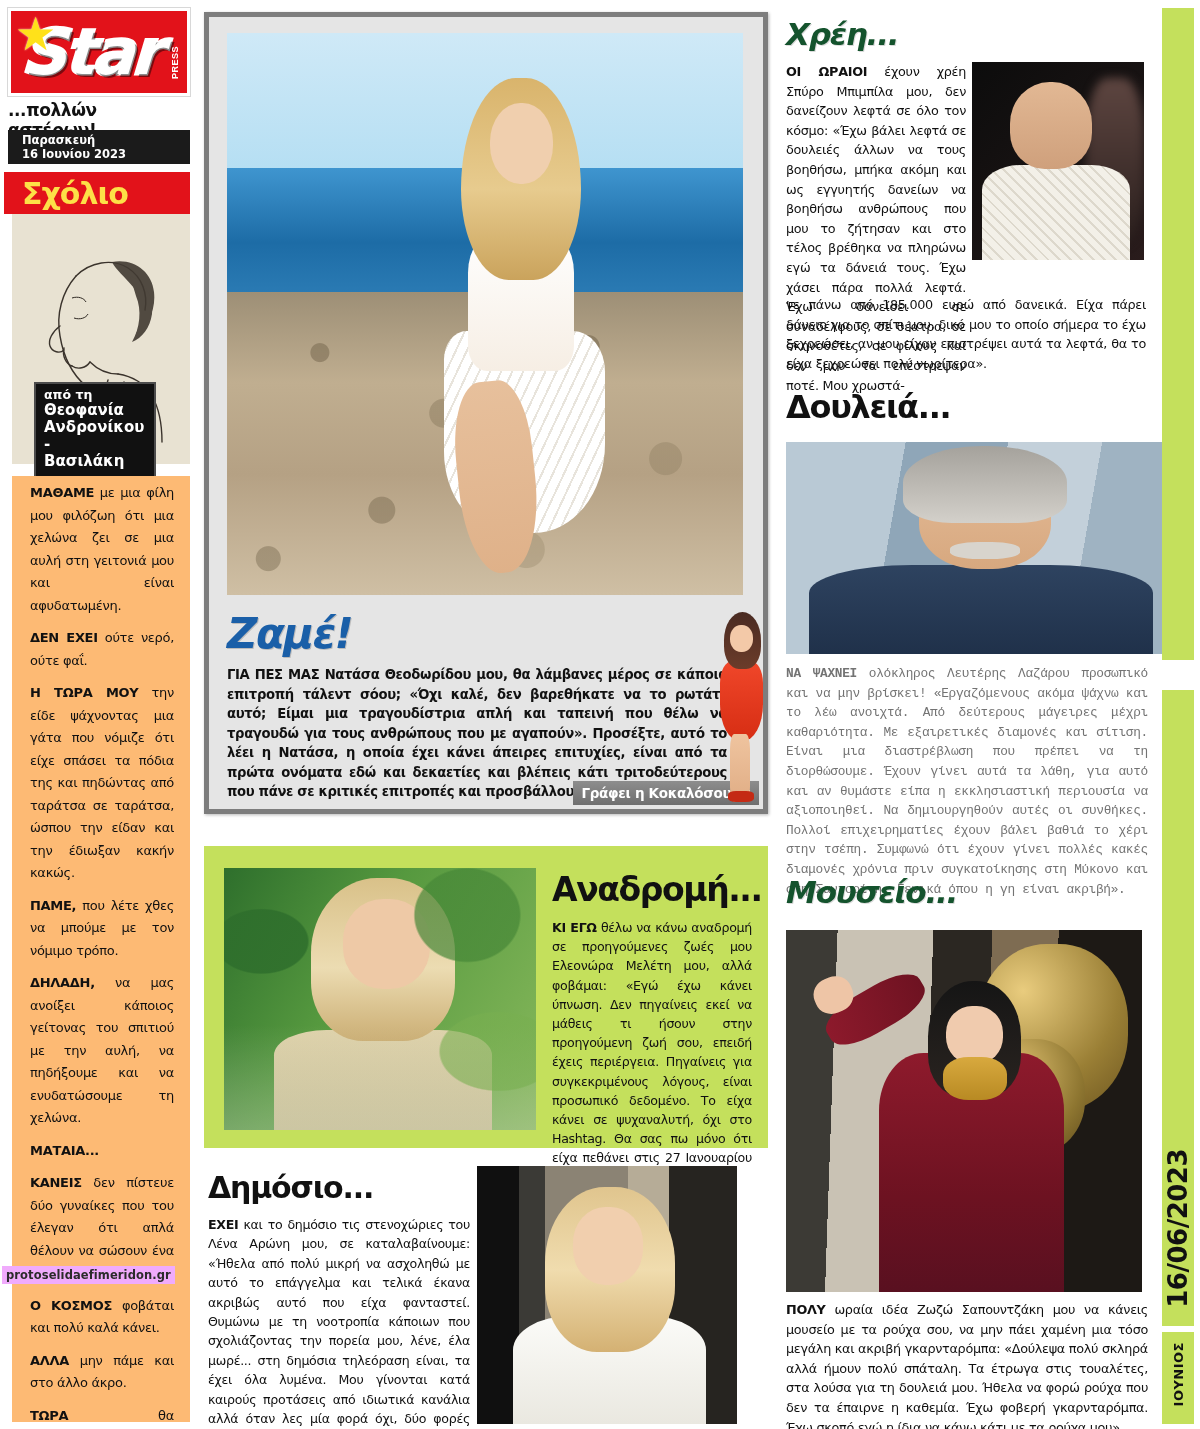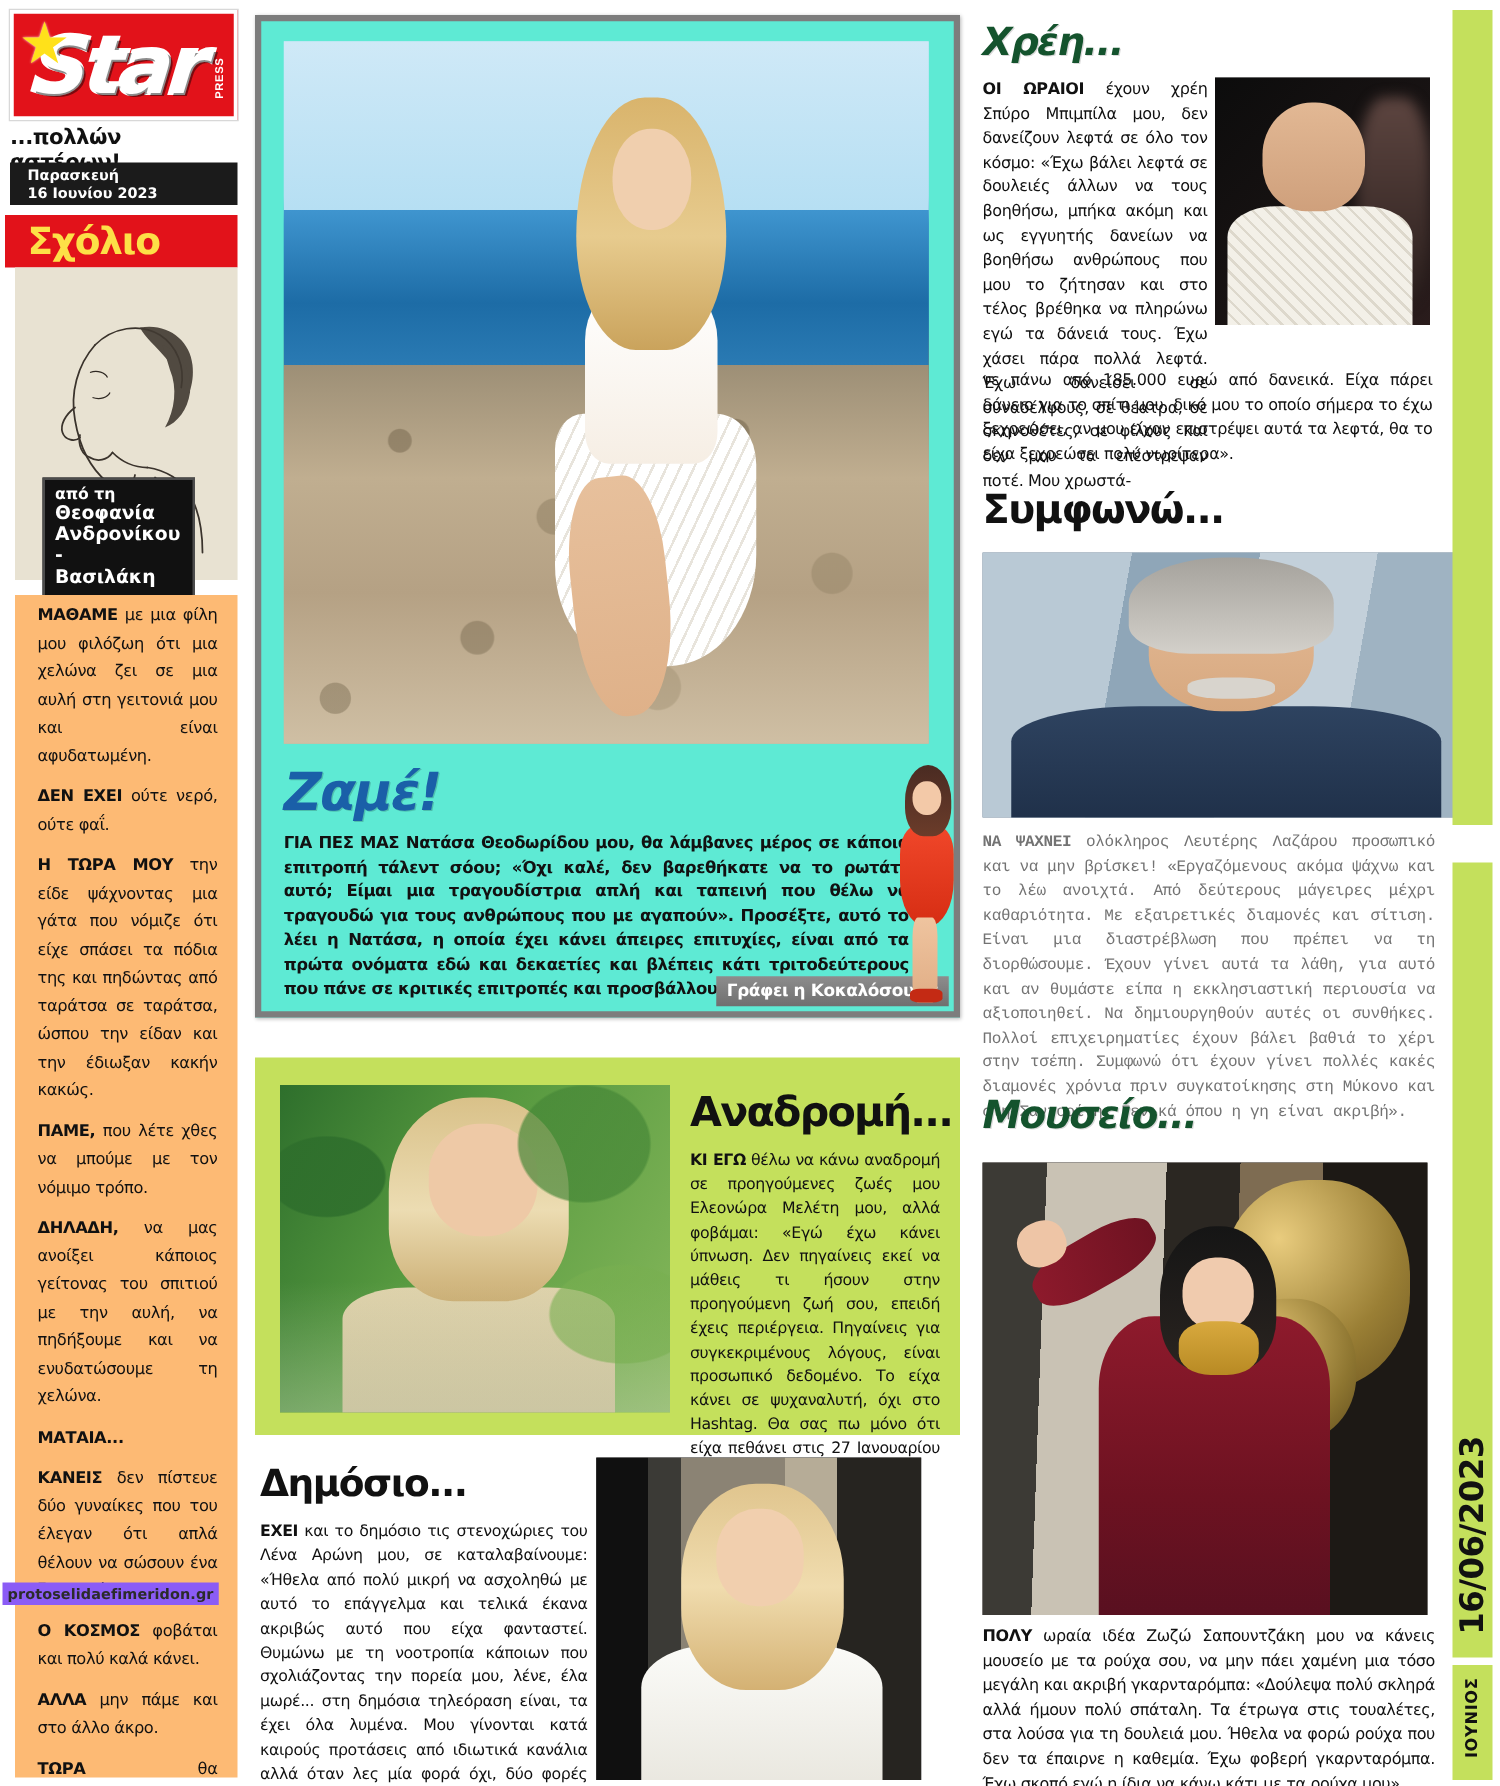--- a/index.html
+++ b/index.html
@@ -101,33 +101,33 @@
   .sidebar-text p {
     font-family: "DejaVu Sans", sans-serif;
     font-size: 13px; line-height: 22.5px; color: #111;
     margin-bottom: 10px;
     text-align: justify;
     letter-spacing: -.3px;
   }
   .sidebar-text p b { font-weight: 900; }
   .watermark {
     position: absolute; left: 2px; top: 1266px;
-    background: #8b5cf6;
+    background: #f0abfc;
     color: #2b2b2b; font-size: 11.5px; font-weight: 700;
     font-family: "DejaVu Sans", sans-serif;
     padding: 2px 4px;
     z-index: 40; letter-spacing: .1px;
   }
 
   
   .mid { position: absolute; left: 196px; top: 0; width: 580px; height: 1429px; }
 
   .hero-frame {
     position: absolute; left: 8px; top: 12px; width: 564px; height: 802px;
-    background: #5eead4;
+    background: #e5e5e5;
     border: 5px solid #7d7d7d;
     box-shadow: 1px 1px 3px rgba(0,0,0,.28);
   }
   .hero-photo {
     position: absolute; left: 18px; top: 16px; width: 516px; height: 562px;
     overflow: hidden;
     background: linear-gradient(#bfe3f5 0%, #a8d9f2 22%, #2f86c4 26%, #1f6ea8 40%, #7c7462 48%, #b8a88e 62%, #c9b89c 100%);
   }
   .hero-photo .sky { position:absolute; left:0; top:0; width:100%; height:24%;
      background: linear-gradient(#cfe9f7, #b6dff3); }
@@ -526,21 +526,21 @@
       <div class="xp-bg"></div>
       <div class="xp-blur"></div>
       <div class="xp-shirt"></div>
       <div class="xp-head"></div>
     </div>
     <div id="xrei-body-top">
       <b>ΟΙ ΩΡΑΙΟΙ</b><span> έχουν χρέη Σπύρο Μπιμπίλα μου, δεν δανείζουν λεφτά σε όλο τον κόσμο: «Έχω βάλει λεφτά σε δουλειές άλλων να τους βοηθήσω, μπήκα ακόμη και ως εγγυητής δανείων να βοηθήσω ανθρώπους που μου το ζήτησαν και στο τέλος βρέθηκα να πληρώνω εγώ τα δάνειά τους. Έχω χάσει πάρα πολλά λεφτά. Έχω δανείσει σε συναδέλφους, σε θέατρα, σε σκηνοθέτες, σε φίλους και δεν μου τα επέστρεψαν ποτέ. Μου χρωστά-</span>
     </div>
     <div id="xrei-body-bottom">νε πάνω από 185.000 ευρώ από δανεικά. Είχα πάρει δάνειο για το σπίτι μου, δικό μου το οποίο σήμερα το έχω ξεχρεώσει, αν μου είχαν επιστρέψει αυτά τα λεφτά, θα το είχα ξεχρεώσει πολύ νωρίτερα».</div>
 
-    <div class="sec-title-black" id="douleia-title">Συμφωνώ...</div>
+    <div class="sec-title-black" id="douleia-title">Δουλειά...</div>
     <div id="douleia-photo">
       <div class="ld-bg"></div>
       <div class="ld-shirt"></div>
       <div class="ld-face"></div>
       <div class="ld-hair"></div>
       <div class="ld-mous"></div>
     </div>
     <div id="douleia-body">
       <b>ΝΑ ΨΑΧΝΕΙ</b><span> ολόκληρος Λευτέρης Λαζάρου προσωπικό και να μην βρίσκει! «Εργαζόμενους ακόμα ψάχνω και το λέω ανοιχτά. Από δεύτερους μάγειρες μέχρι καθαριότητα. Με εξαιρετικές διαμονές και σίτιση. Είναι μια διαστρέβλωση που πρέπει να τη διορθώσουμε. Έχουν γίνει αυτά τα λάθη, για αυτό και αν θυμάστε είπα η εκκλησιαστική περιουσία να αξιοποιηθεί. Να δημιουργηθούν αυτές οι συνθήκες. Πολλοί επιχειρηματίες έχουν βάλει βαθιά το χέρι στην τσέπη. Συμφωνώ ότι έχουν γίνει πολλές κακές διαμονές χρόνια πριν συγκατοίκησης στη Μύκονο και στη Σαντορίνη. Γενικά όπου η γη είναι ακριβή».</span>
     </div>

